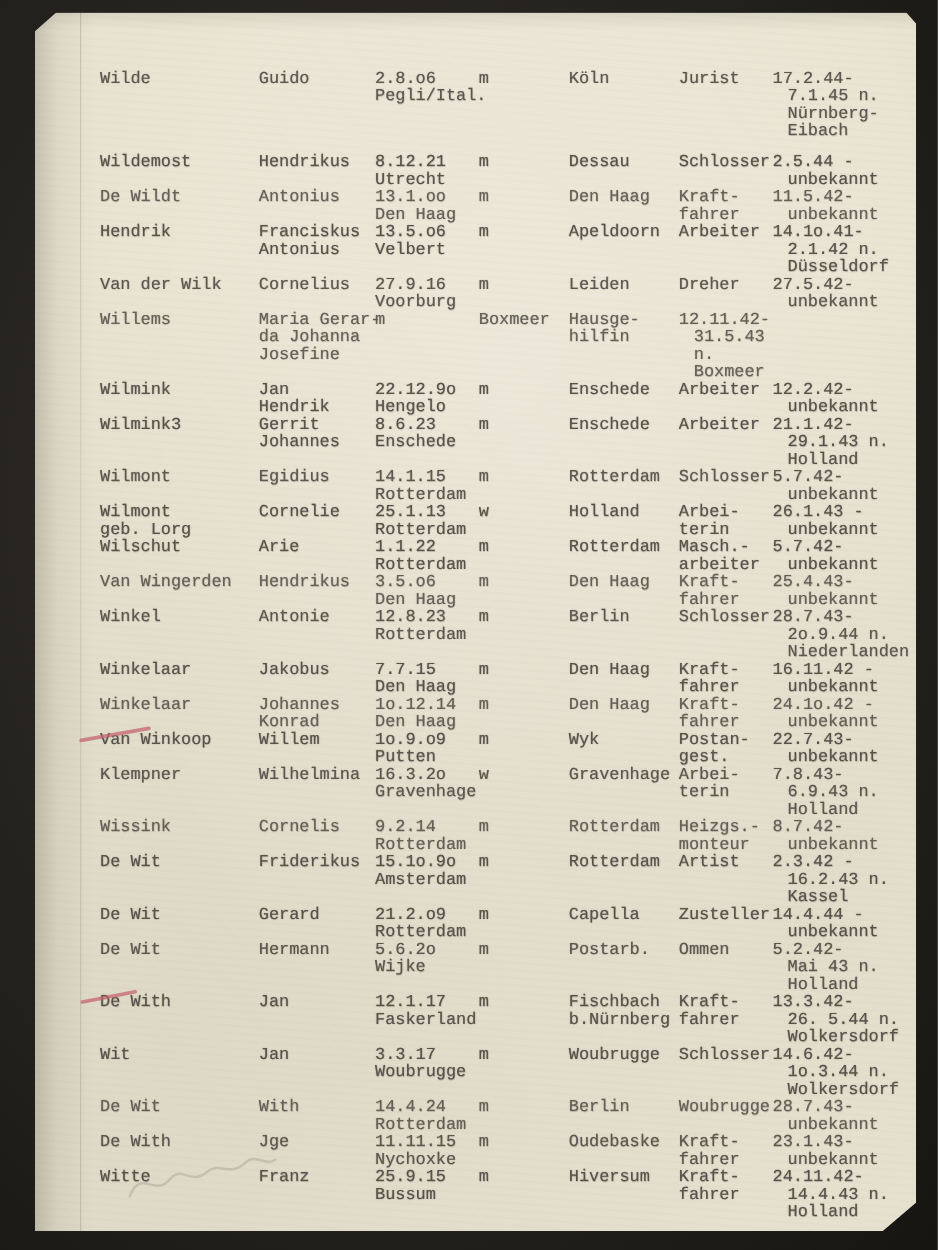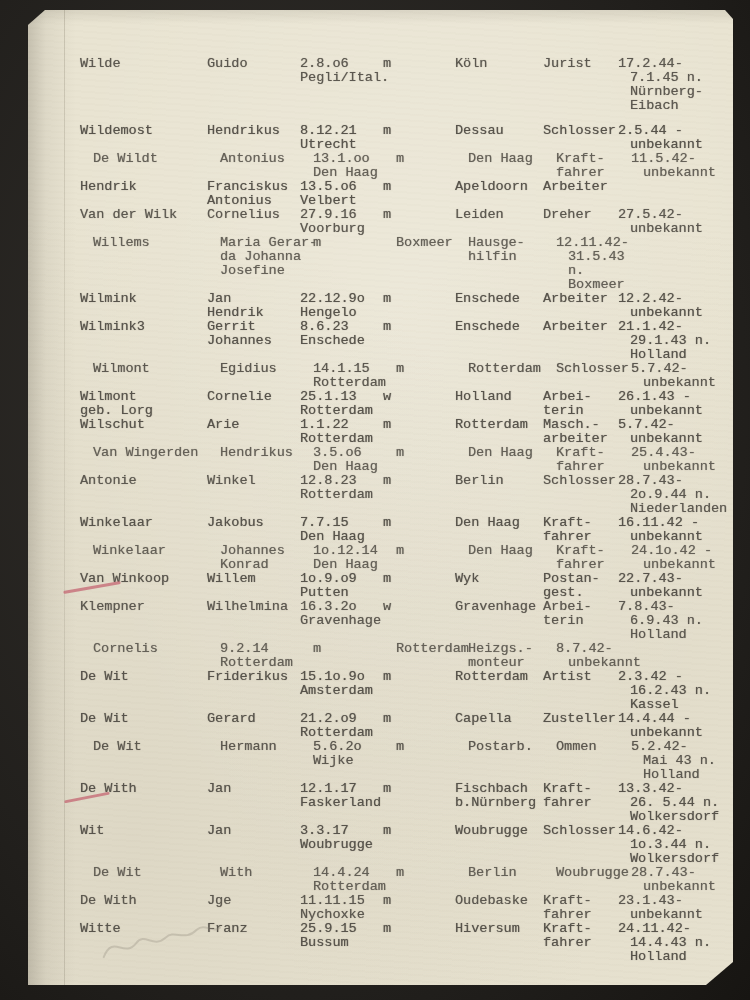--- a/index.html
+++ b/index.html
@@ -43,21 +43,21 @@
     color: var(--ink, #57534b);
     font-size: 13.5px;
     line-height: 14px;
     text-shadow: 0 0 1px rgba(87,83,75,.55), 0.4px 0.4px 0 rgba(87,83,75,.25);
   }
   .row {
     display: grid;
     grid-template-columns: 127px 93px 83px 72px 88px 75px 1fr;
   }
   .row:first-child { margin-bottom: 11px; }
-  .row:nth-child(3n) { opacity: .90; margin-left: 13px; }
+  .row:nth-child(3n) { opacity: .90; }
   .row:nth-child(4n+1) { opacity: .96; }
   .cell { white-space: pre; }
   .c-period { text-indent: -12px; padding-left: 12px; white-space: pre-line; }
   .red-mark {
     position: absolute;
     height: 3px;
     background: var(--redmark, #c4616f);
     border-radius: 2px;
     opacity: .72;
   }
@@ -116,20 +116,23 @@
   </div>
         <div class="row">
     <div class="cell c-surname">Hendrik</div>
     <div class="cell c-first">Franciskus
 Antonius</div>
     <div class="cell c-birth">13.5.o6
 Velbert</div>
     <div class="cell c-sex">m</div>
     <div class="cell c-city">Apeldoorn</div>
     <div class="cell c-occ">Arbeiter</div>
+    <div class="cell c-period">14.1o.41-
+2.1.42 n.
+Düsseldorf</div>
   </div>
         <div class="row">
     <div class="cell c-surname">Van der Wilk</div>
     <div class="cell c-first">Cornelius</div>
     <div class="cell c-birth">27.9.16
 Voorburg</div>
     <div class="cell c-sex">m</div>
     <div class="cell c-city">Leiden</div>
     <div class="cell c-occ">Dreher</div>
     <div class="cell c-period">27.5.42-
@@ -215,22 +218,22 @@
     <div class="cell c-birth">3.5.o6
 Den Haag</div>
     <div class="cell c-sex">m</div>
     <div class="cell c-city">Den Haag</div>
     <div class="cell c-occ">Kraft-
 fahrer</div>
     <div class="cell c-period">25.4.43-
 unbekannt</div>
   </div>
         <div class="row">
+    <div class="cell c-surname">Winkel</div>
     <div class="cell c-first">Antonie</div>
-    <div class="cell c-surname">Winkel</div>
     <div class="cell c-birth">12.8.23
 Rotterdam</div>
     <div class="cell c-sex">m</div>
     <div class="cell c-city">Berlin</div>
     <div class="cell c-occ">Schlosser</div>
     <div class="cell c-period">28.7.43-
 2o.9.44 n.
 Niederlanden</div>
   </div>
         <div class="row">
@@ -277,20 +280,21 @@
 Gravenhage</div>
     <div class="cell c-sex">w</div>
     <div class="cell c-city">Gravenhage</div>
     <div class="cell c-occ">Arbei-
 terin</div>
     <div class="cell c-period">7.8.43-
 6.9.43 n.
 Holland</div>
   </div>
         <div class="row">
+    <div class="cell c-surname">Wissink</div>
     <div class="cell c-first">Cornelis</div>
     <div class="cell c-birth">9.2.14
 Rotterdam</div>
     <div class="cell c-sex">m</div>
     <div class="cell c-city">Rotterdam</div>
     <div class="cell c-occ">Heizgs.-
 monteur</div>
     <div class="cell c-period">8.7.42-
 unbekannt</div>
   </div>

